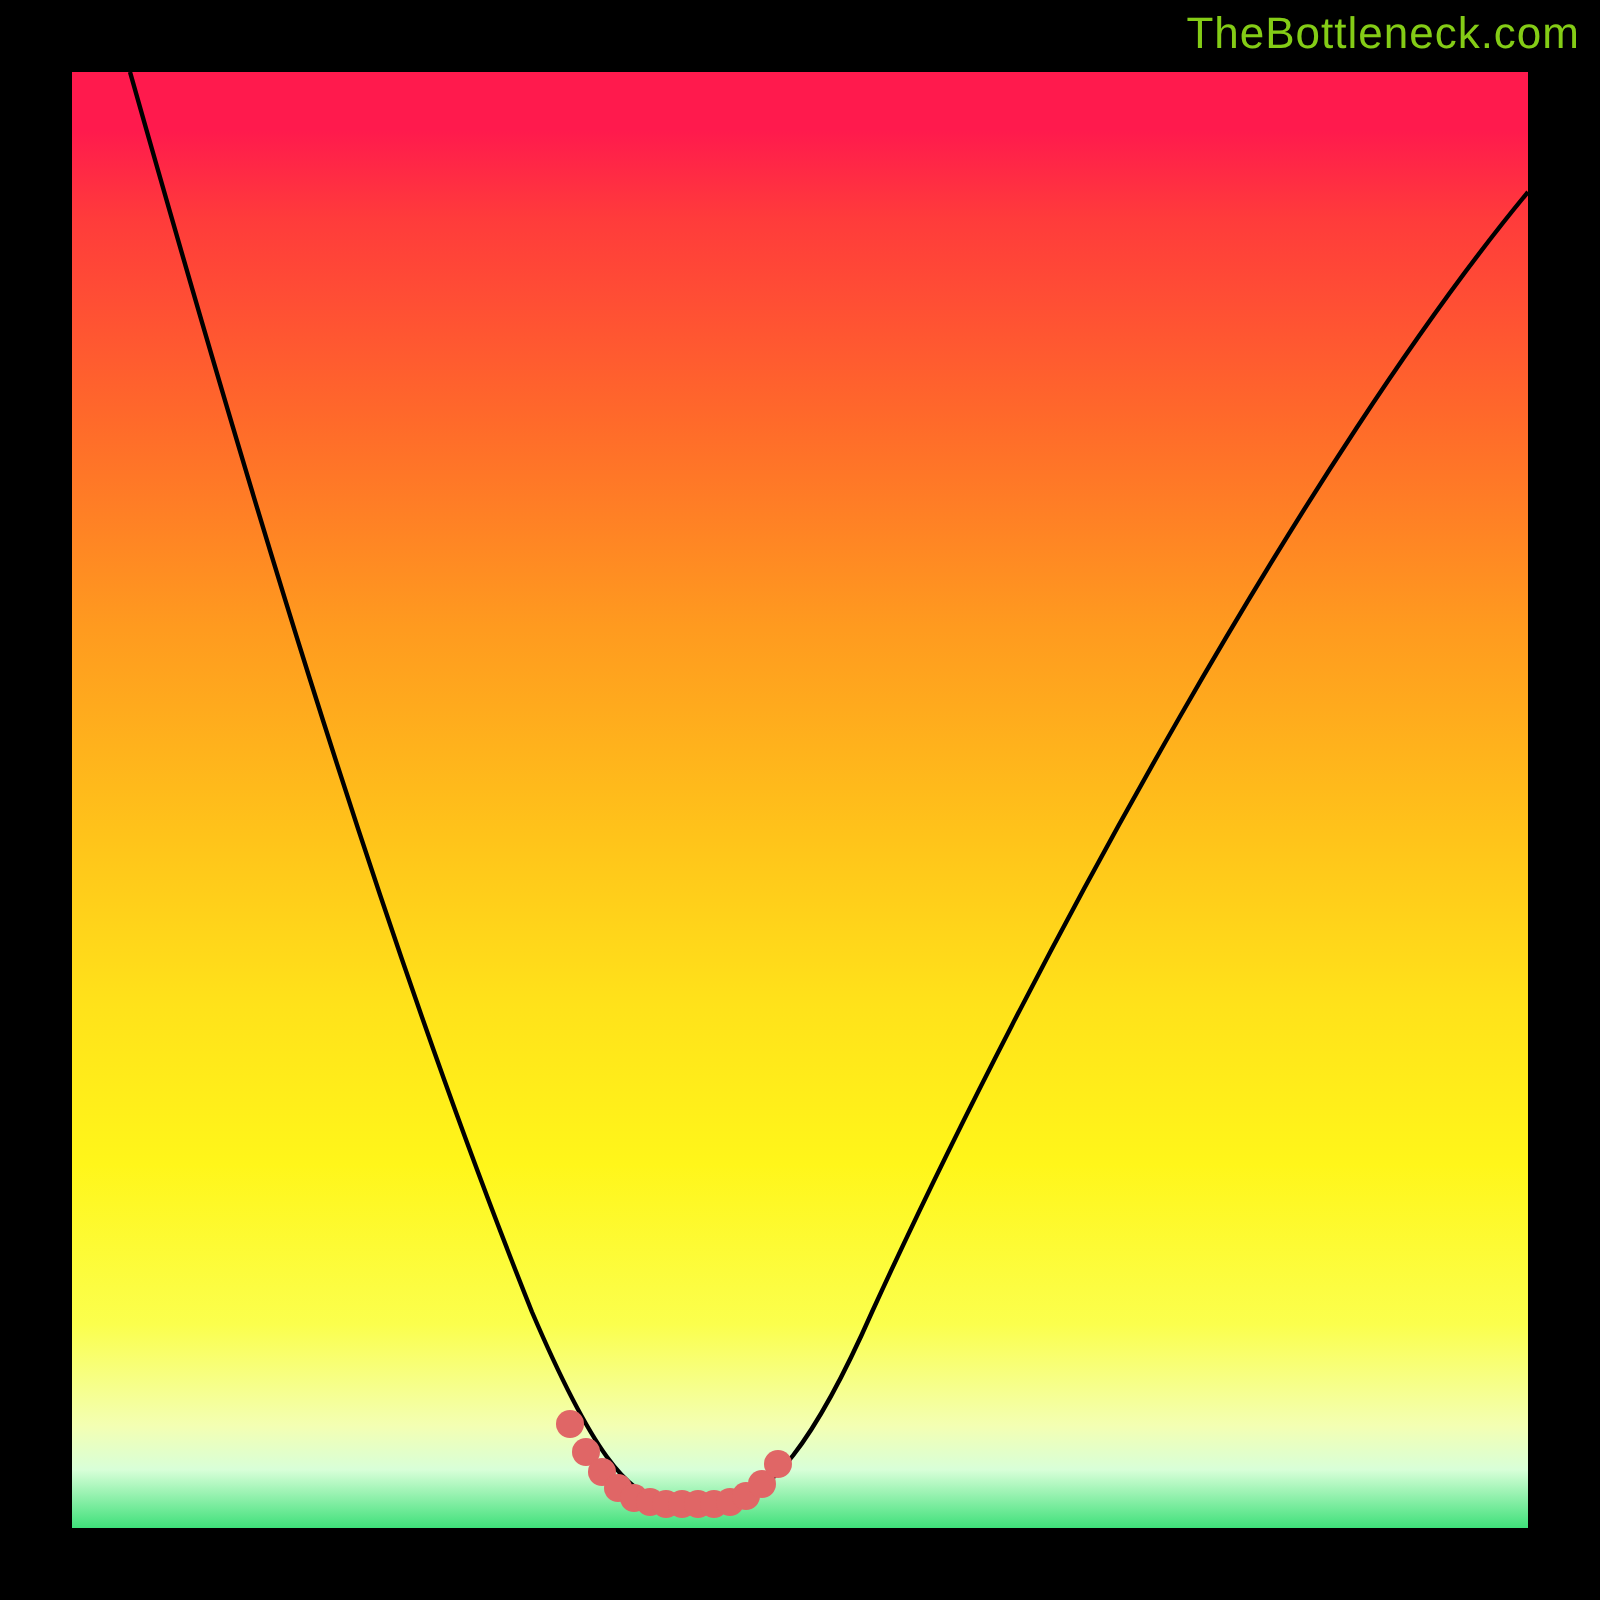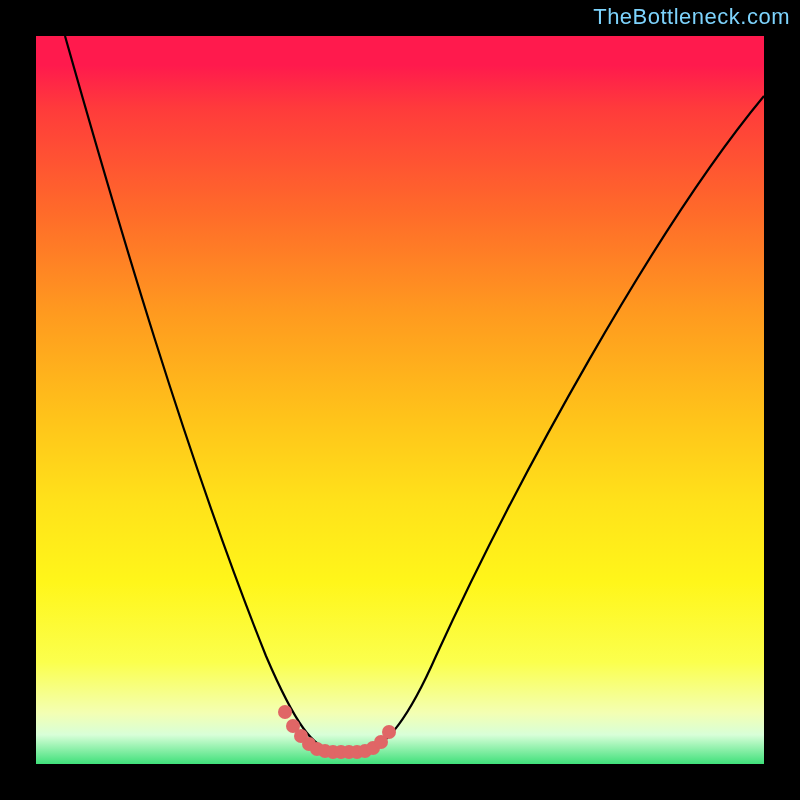--- a/index.html
+++ b/index.html
@@ -14,21 +14,21 @@
   .frame {
     position: relative;
     width: 800px;
     height: 800px;
     background: #000;
   }
   .watermark {
     position: absolute;
     top: 4px;
     right: 10px;
-    color: #7dd3fc;
+    color: #84cc16;
     font-size: 22px;
     font-weight: 500;
     letter-spacing: 0.5px;
     z-index: 10;
   }
   .plot-area {
     position: absolute;
     left: 36px;
     top: 36px;
     width: 728px;

